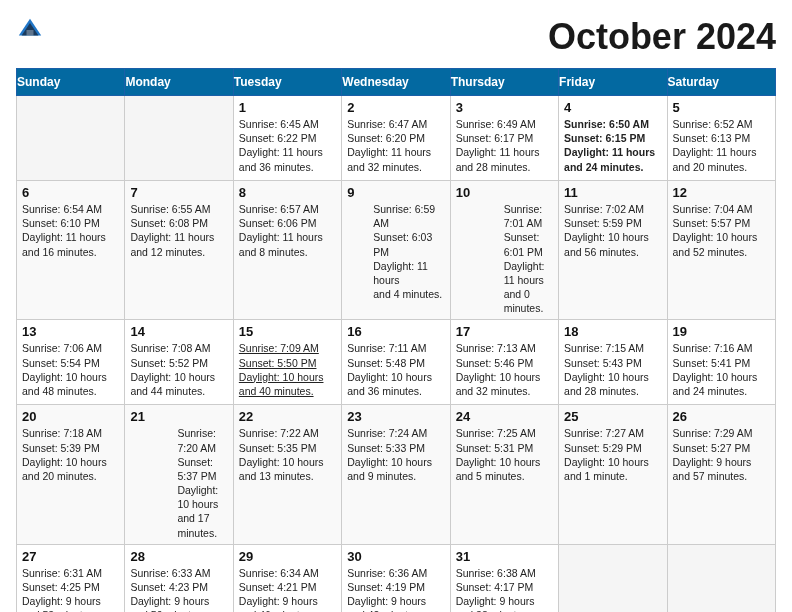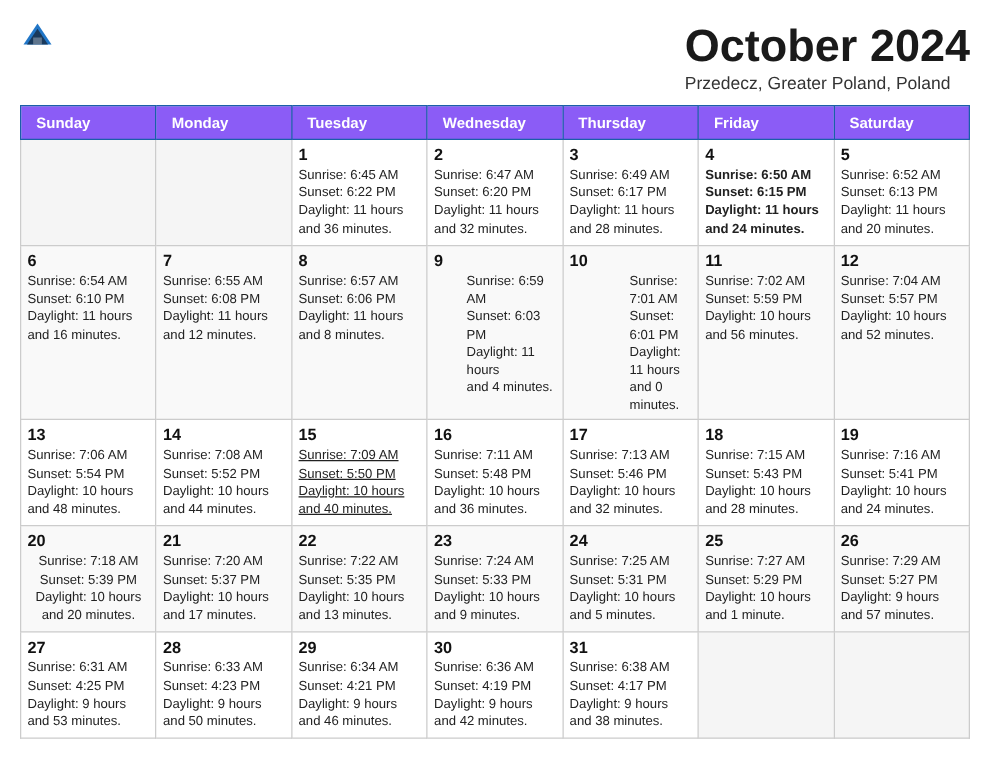--- a/index.html
+++ b/index.html
@@ -35,23 +35,23 @@
     .subtitle {
       font-size: 14px;
       color: #333;
     }
     .calendar {
       width: 100%;
       border-collapse: collapse;
       font-size: 11px;
     }
     .calendar th {
-      background: #8b5cf6;
+      background: #0369a1;
       color: #fff;
-      padding: 6px 12px;
+      padding: 6px 0;
       text-align: left;
       font-size: 12px;
       font-weight: bold;
       border: 1px solid #1a5fa8;
     }
     .calendar td {
       border: 1px solid #ccc;
       vertical-align: top;
       padding: 4px 5px;
       width: calc(100% / 7);
@@ -81,21 +81,20 @@
 <div class="header-section">
   <div class="logo">
     <svg class="logo-icon" viewBox="0 0 40 40">
       <polygon points="20,4 36,28 4,28" fill="#2176c7"></polygon>
       <polygon points="20,10 32,28 8,28" fill="#1a3a5c"></polygon>
       <rect x="15" y="20" width="10" height="8" fill="#fff" opacity="0.3"></rect>
     </svg>
   </div>
   <div class="title-block">
     <div class="month-title">October 2024</div>
-    <div class="subtitle">Przedecz, Greater Poland, Poland</div>
   </div>
 </div>
 
 <table class="calendar">
   <thead>
     <tr>
     <th>Sunday</th>
         <th>Monday</th>
         <th>Tuesday</th>
         <th>Wednesday</th>
@@ -242,28 +241,28 @@
           <div class="day-number">19</div>
           <div class="day-info" style="white-space: pre-line;">Sunrise: 7:16 AM
 Sunset: 5:41 PM
 Daylight: 10 hours
 and 24 minutes.</div>
         </td>
       </tr>
       <tr class="alt-row">
         <td>
           <div class="day-number">20</div>
-          <div class="day-info" style="white-space: pre-line; text-align: center;">Sunrise: 7:18 AM
+          <div class="day-info" style="white-space: pre-line;">Sunrise: 7:18 AM
 Sunset: 5:39 PM
 Daylight: 10 hours
 and 20 minutes.</div>
         </td>
         <td>
           <div class="day-number">21</div>
-          <div class="day-info" style="white-space: pre-line;">Sunrise: 7:20 AM
+          <div class="day-info" style="white-space: pre-line; margin-left: 47px;">Sunrise: 7:20 AM
 Sunset: 5:37 PM
 Daylight: 10 hours
 and 17 minutes.</div>
         </td>
         <td>
           <div class="day-number">22</div>
           <div class="day-info" style="white-space: pre-line;">Sunrise: 7:22 AM
 Sunset: 5:35 PM
 Daylight: 10 hours
 and 13 minutes.</div>

